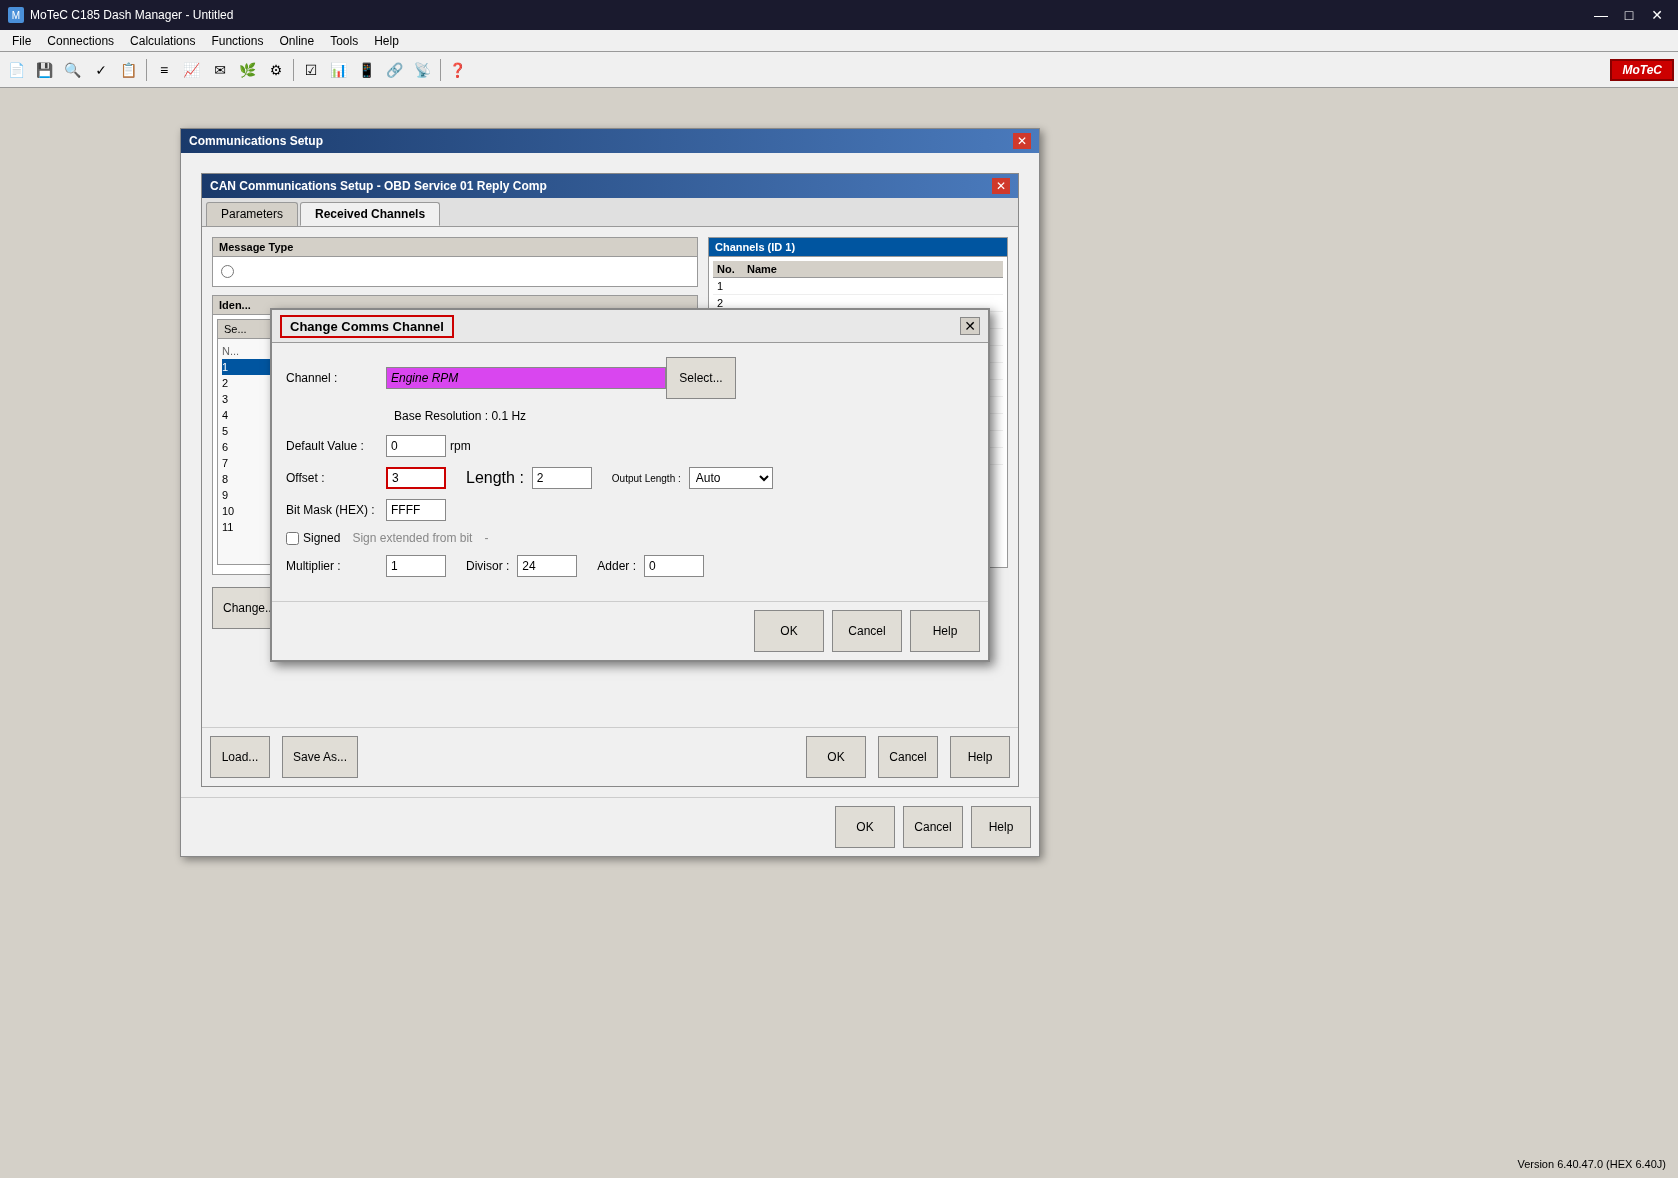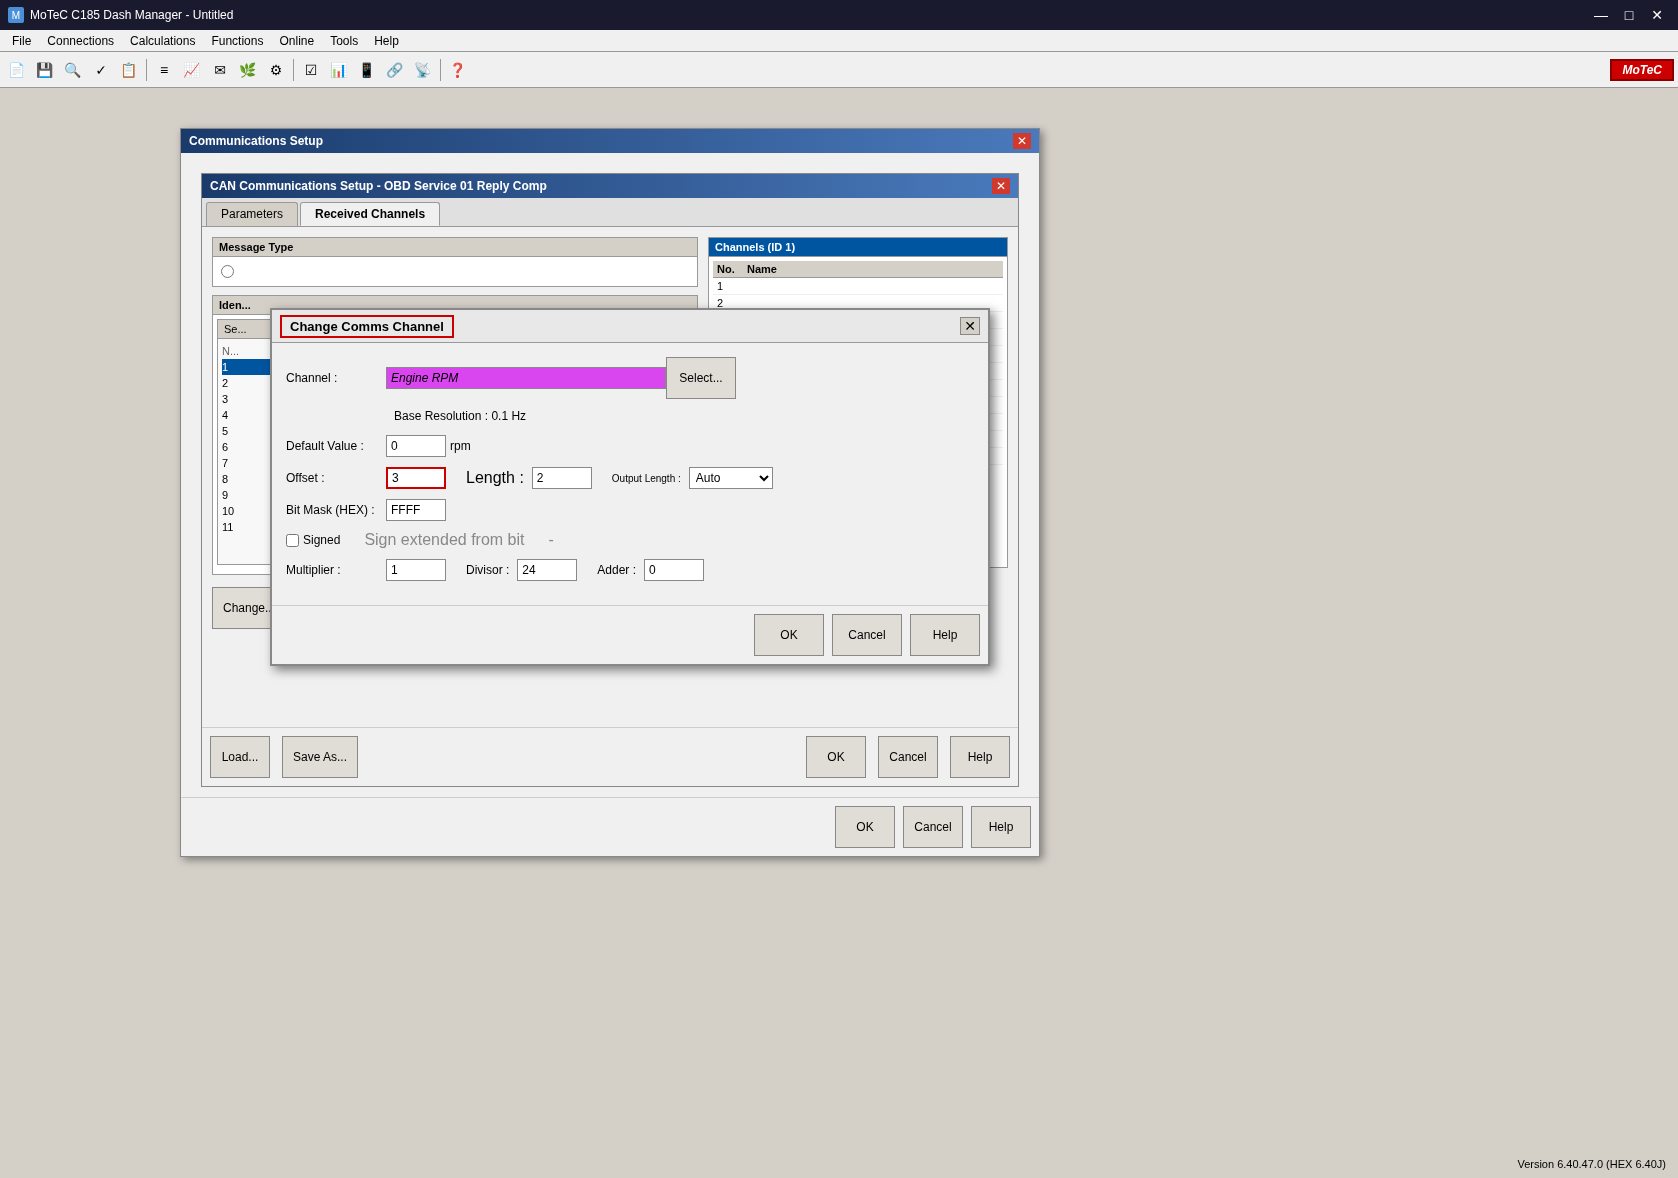--- a/index.html
+++ b/index.html
@@ -287,23 +287,23 @@
       padding: 14px;
     }
 
     .base-res-text {
       font-size: 12px;
       color: #000;
       margin-bottom: 10px;
     }
 
     .signed-text {
-      font-size: 16px;
+      font-size: 12px;
       color: #888;
-      margin-left: 20px;
+      margin-left: 8px;
     }
   </style>
 </head>
 <body>
 
 <div class="title-bar">
   <div class="title-bar-icon">M</div>
   <span class="title-bar-text">MoTeC C185 Dash Manager - Untitled</span>
   <div class="title-bar-controls">
     <button class="title-bar-btn">—</button>

